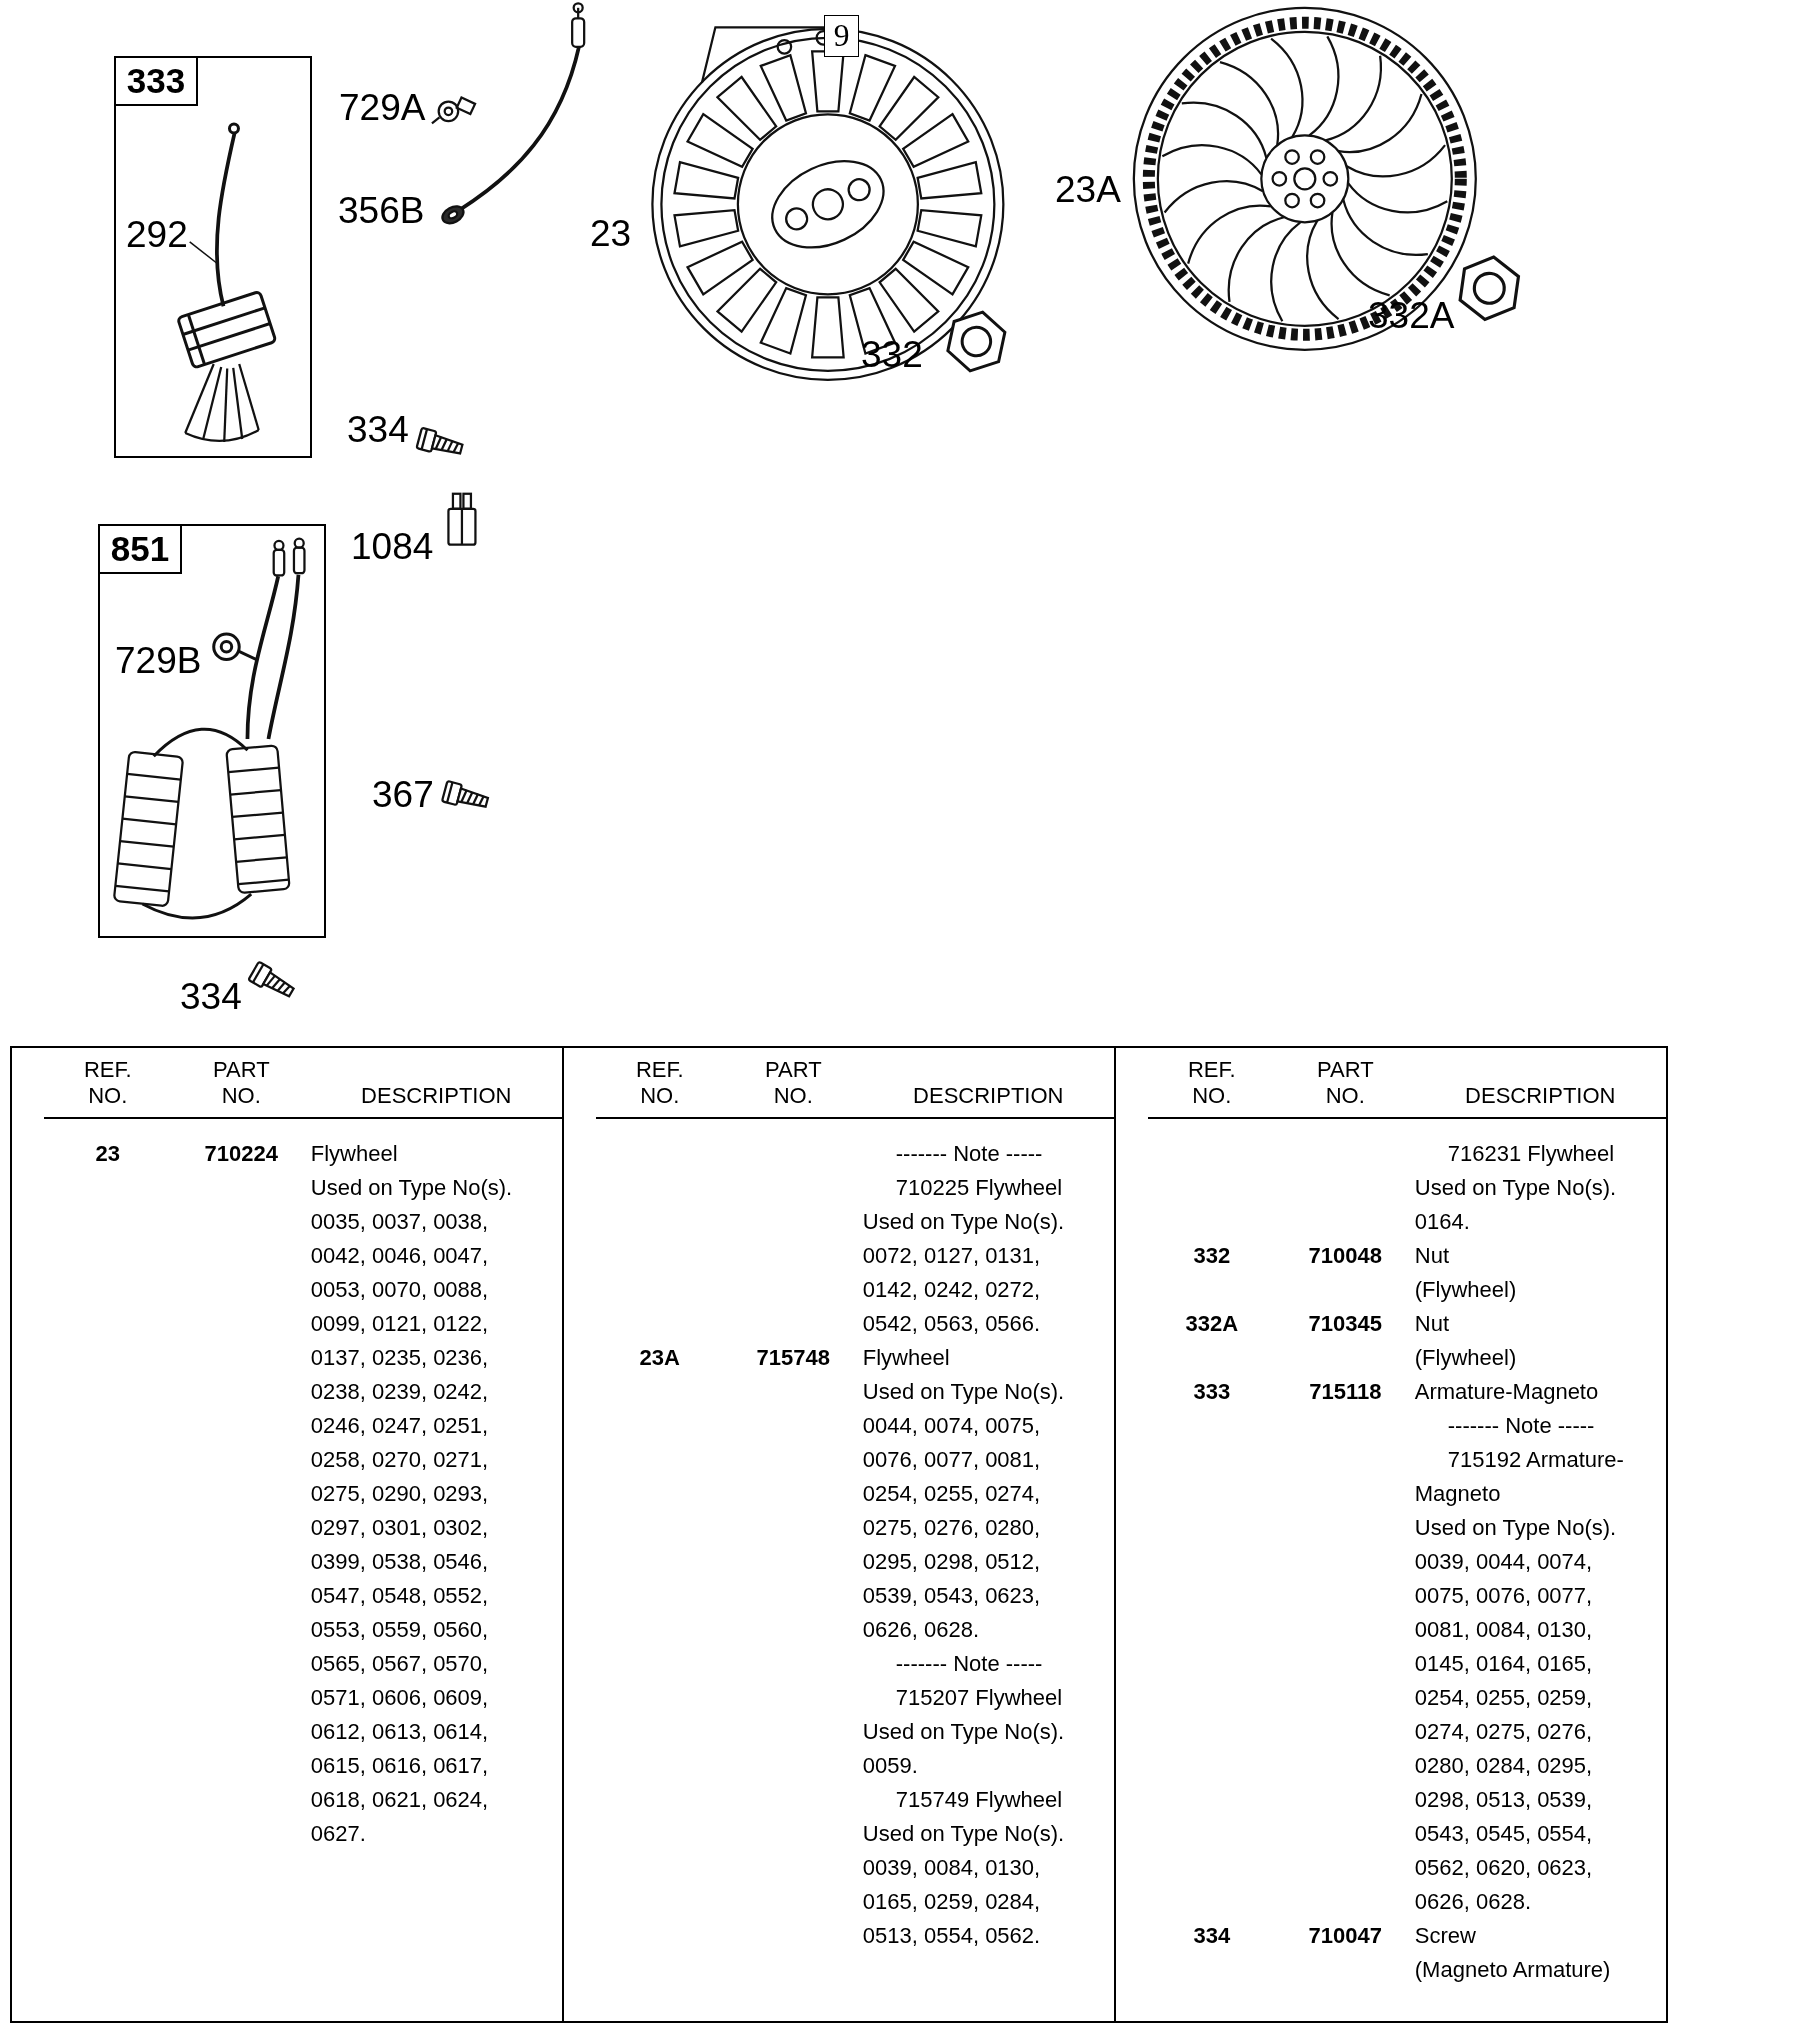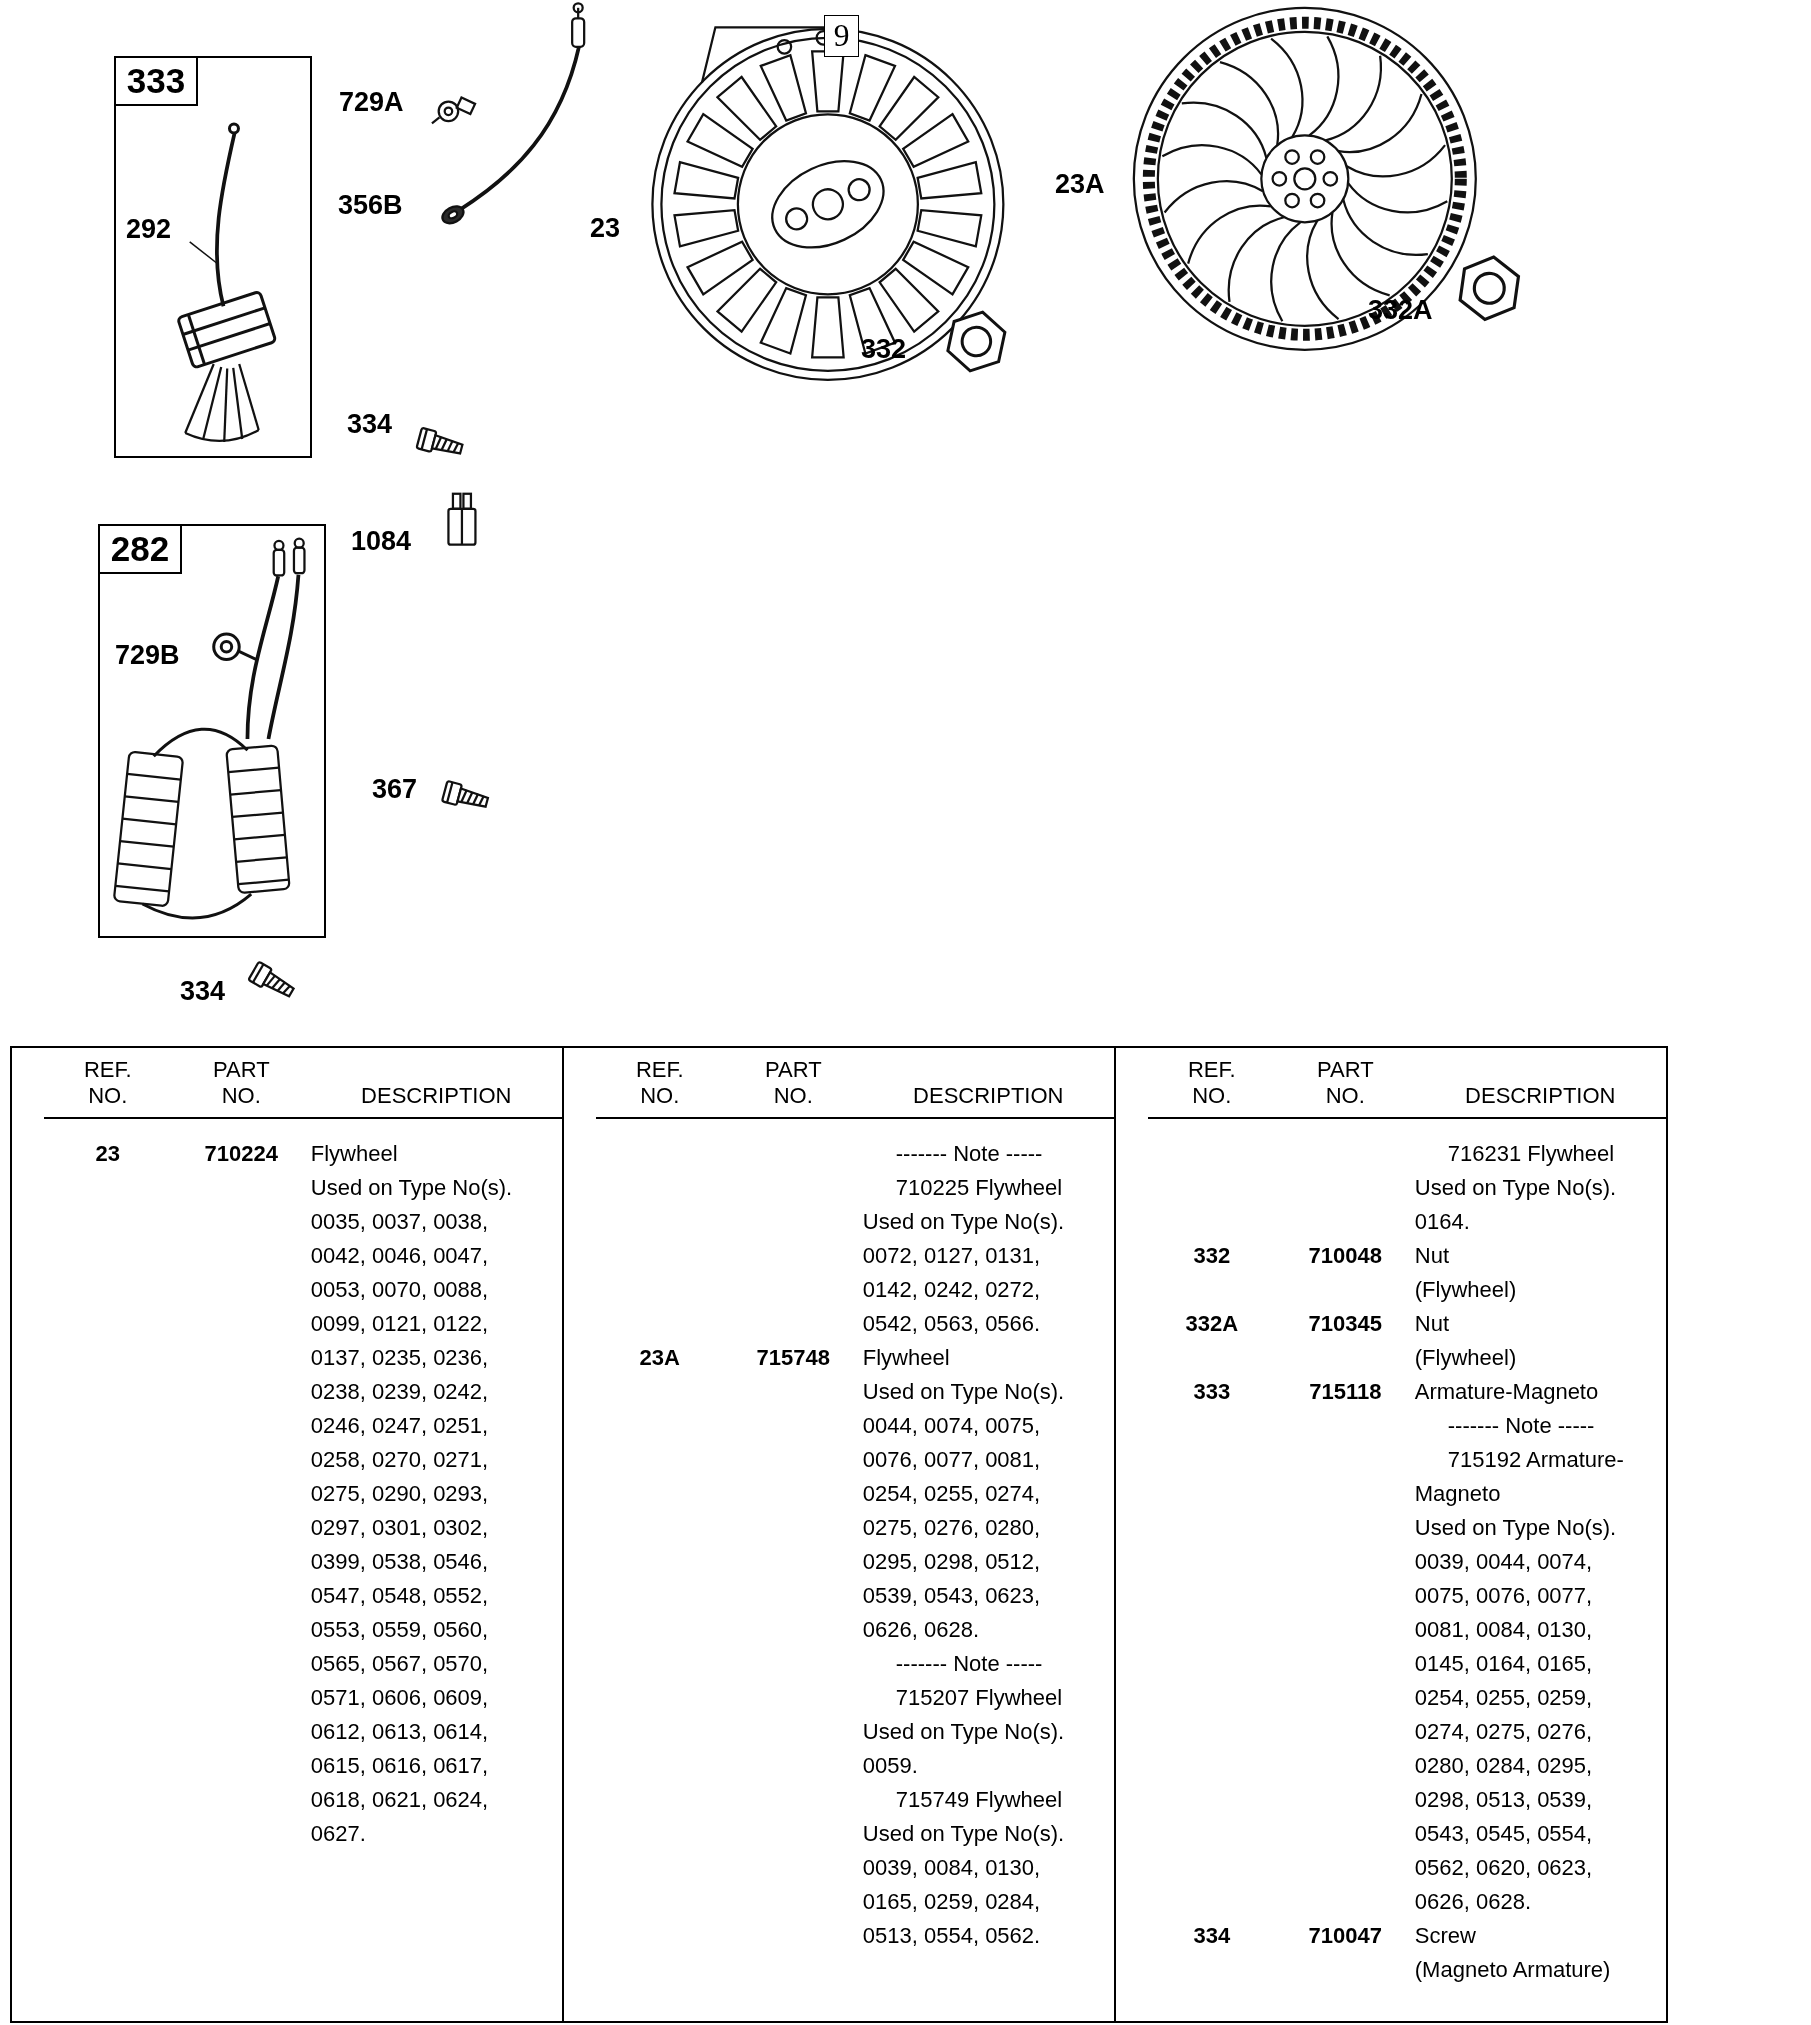--- a/index.html
+++ b/index.html
@@ -11,21 +11,21 @@
   }
   
   .diagram { position: absolute; left: 0; top: 0; width: 1811px; height: 1046px; }
   .art { position: absolute; left: 0; top: 0; }
   .pbox { position: absolute; border: 2.3px solid #000; background: transparent; }
   .pbox-label {
     position: absolute; border: 2.3px solid #000; background: #fff;
     display: flex; align-items: center; justify-content: center;
     font-weight: bold; font-size: 35px;
   }
-  .dlabel { position: absolute; font-weight: bold; font-size: 27px; line-height: 1; white-space: nowrap; }
+  .dlabel { position: absolute; font-weight: normal; font-size: 37px; line-height: 1; white-space: nowrap; }
   .nine-box {
     position: absolute; border: 1.5px solid #000; background: #fff;
     display: flex; align-items: center; justify-content: center;
     font-family: "Liberation Serif", serif; font-size: 31.5px; font-weight: normal;
   }
   
   .ptable {
     position: absolute; left: 9.8px; top: 1046px; width: 1658px; height: 977px;
     border: 2.3px solid #000; display: flex; background: #fff;
   }
@@ -223,21 +223,21 @@
           <line x1="-34" y1="24" x2="34" y2="24"></line>
           <line x1="-34" y1="54" x2="34" y2="54"></line>
           <line x1="-34" y1="84" x2="34" y2="84"></line>
         </g>
         <path d="M 205 1008 Q 270 940 330 1000"></path>
         <path d="M 190 1205 Q 270 1248 335 1192"></path>
       </g>
     </svg>
 
     <div class="pbox-label" style="left:114px; top:56px; width:84px; height:50px;">333</div>
-    <div class="pbox-label" style="left:98px; top:524px; width:84px; height:50px;">282</div>
+    <div class="pbox-label" style="left:98px; top:524px; width:84px; height:50px;">851</div>
 
     <div class="nine-box" style="left:824px; top:15px; width:35px; height:42px;">9</div>
 
     <div class="dlabel" style="left:126px; top:216px;">292</div>
     <div class="dlabel" style="left:339px; top:89px;">729A</div>
     <div class="dlabel" style="left:338px; top:192px;">356B</div>
     <div class="dlabel" style="left:590px; top:215px;">23</div>
     <div class="dlabel" style="left:861px; top:336px;">332</div>
     <div class="dlabel" style="left:1055px; top:171px;">23A</div>
     <div class="dlabel" style="left:1368px; top:297px;">332A</div>

